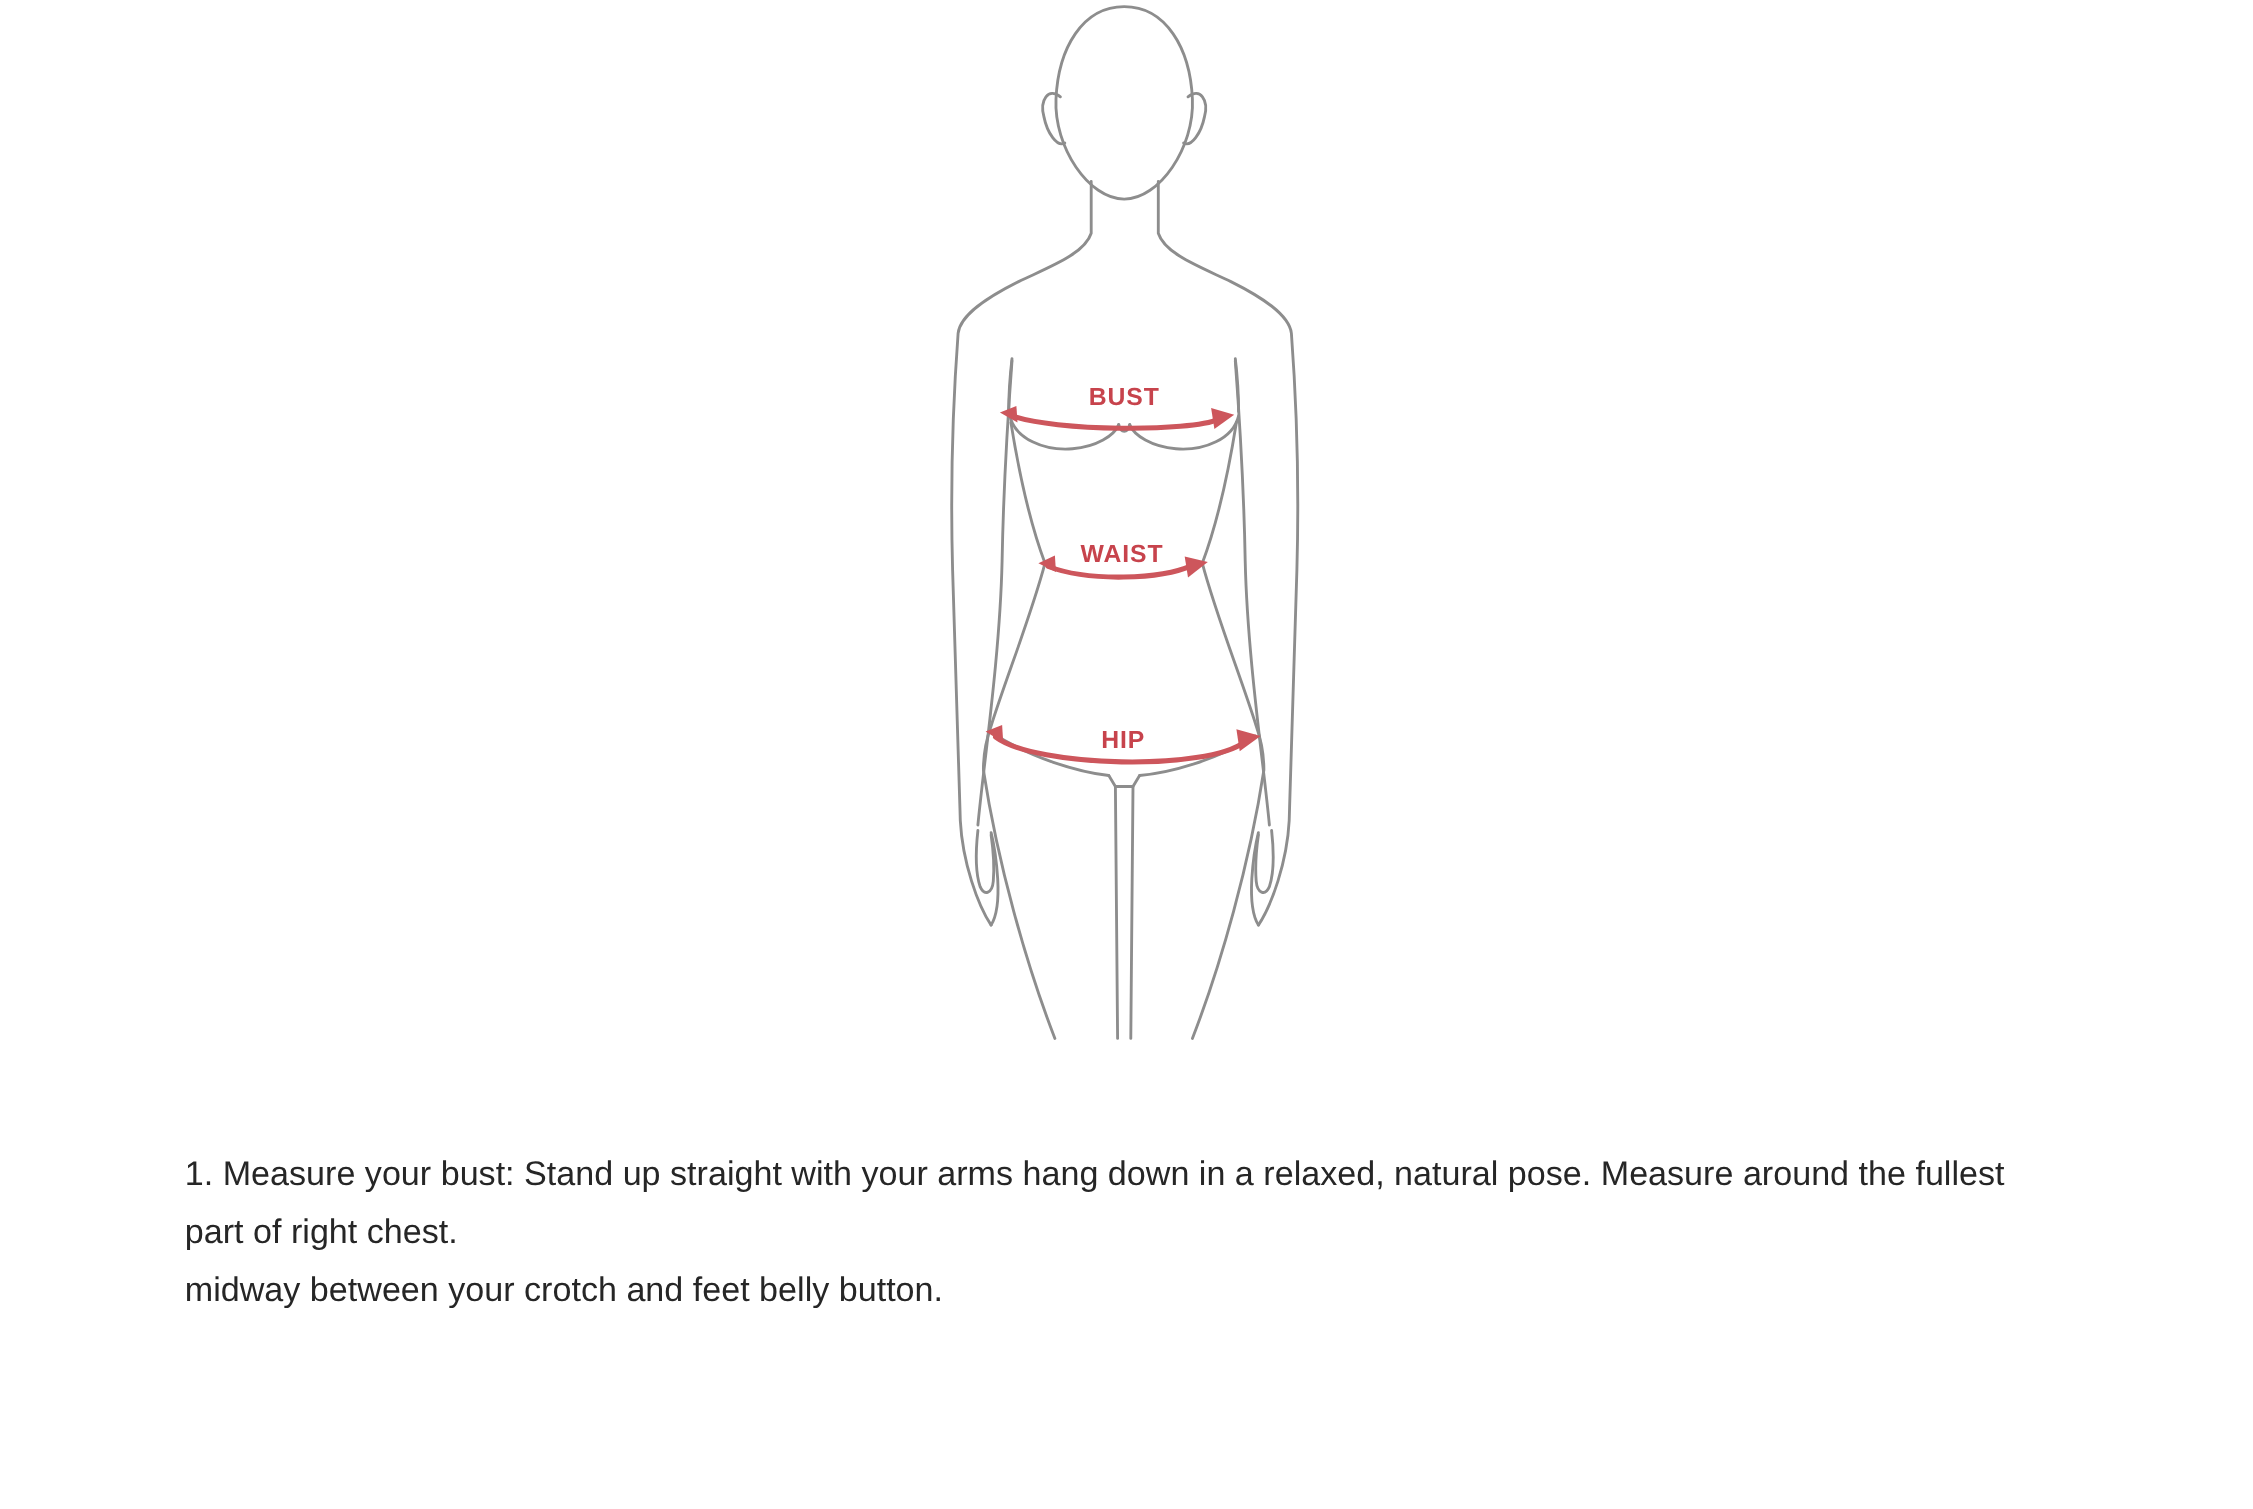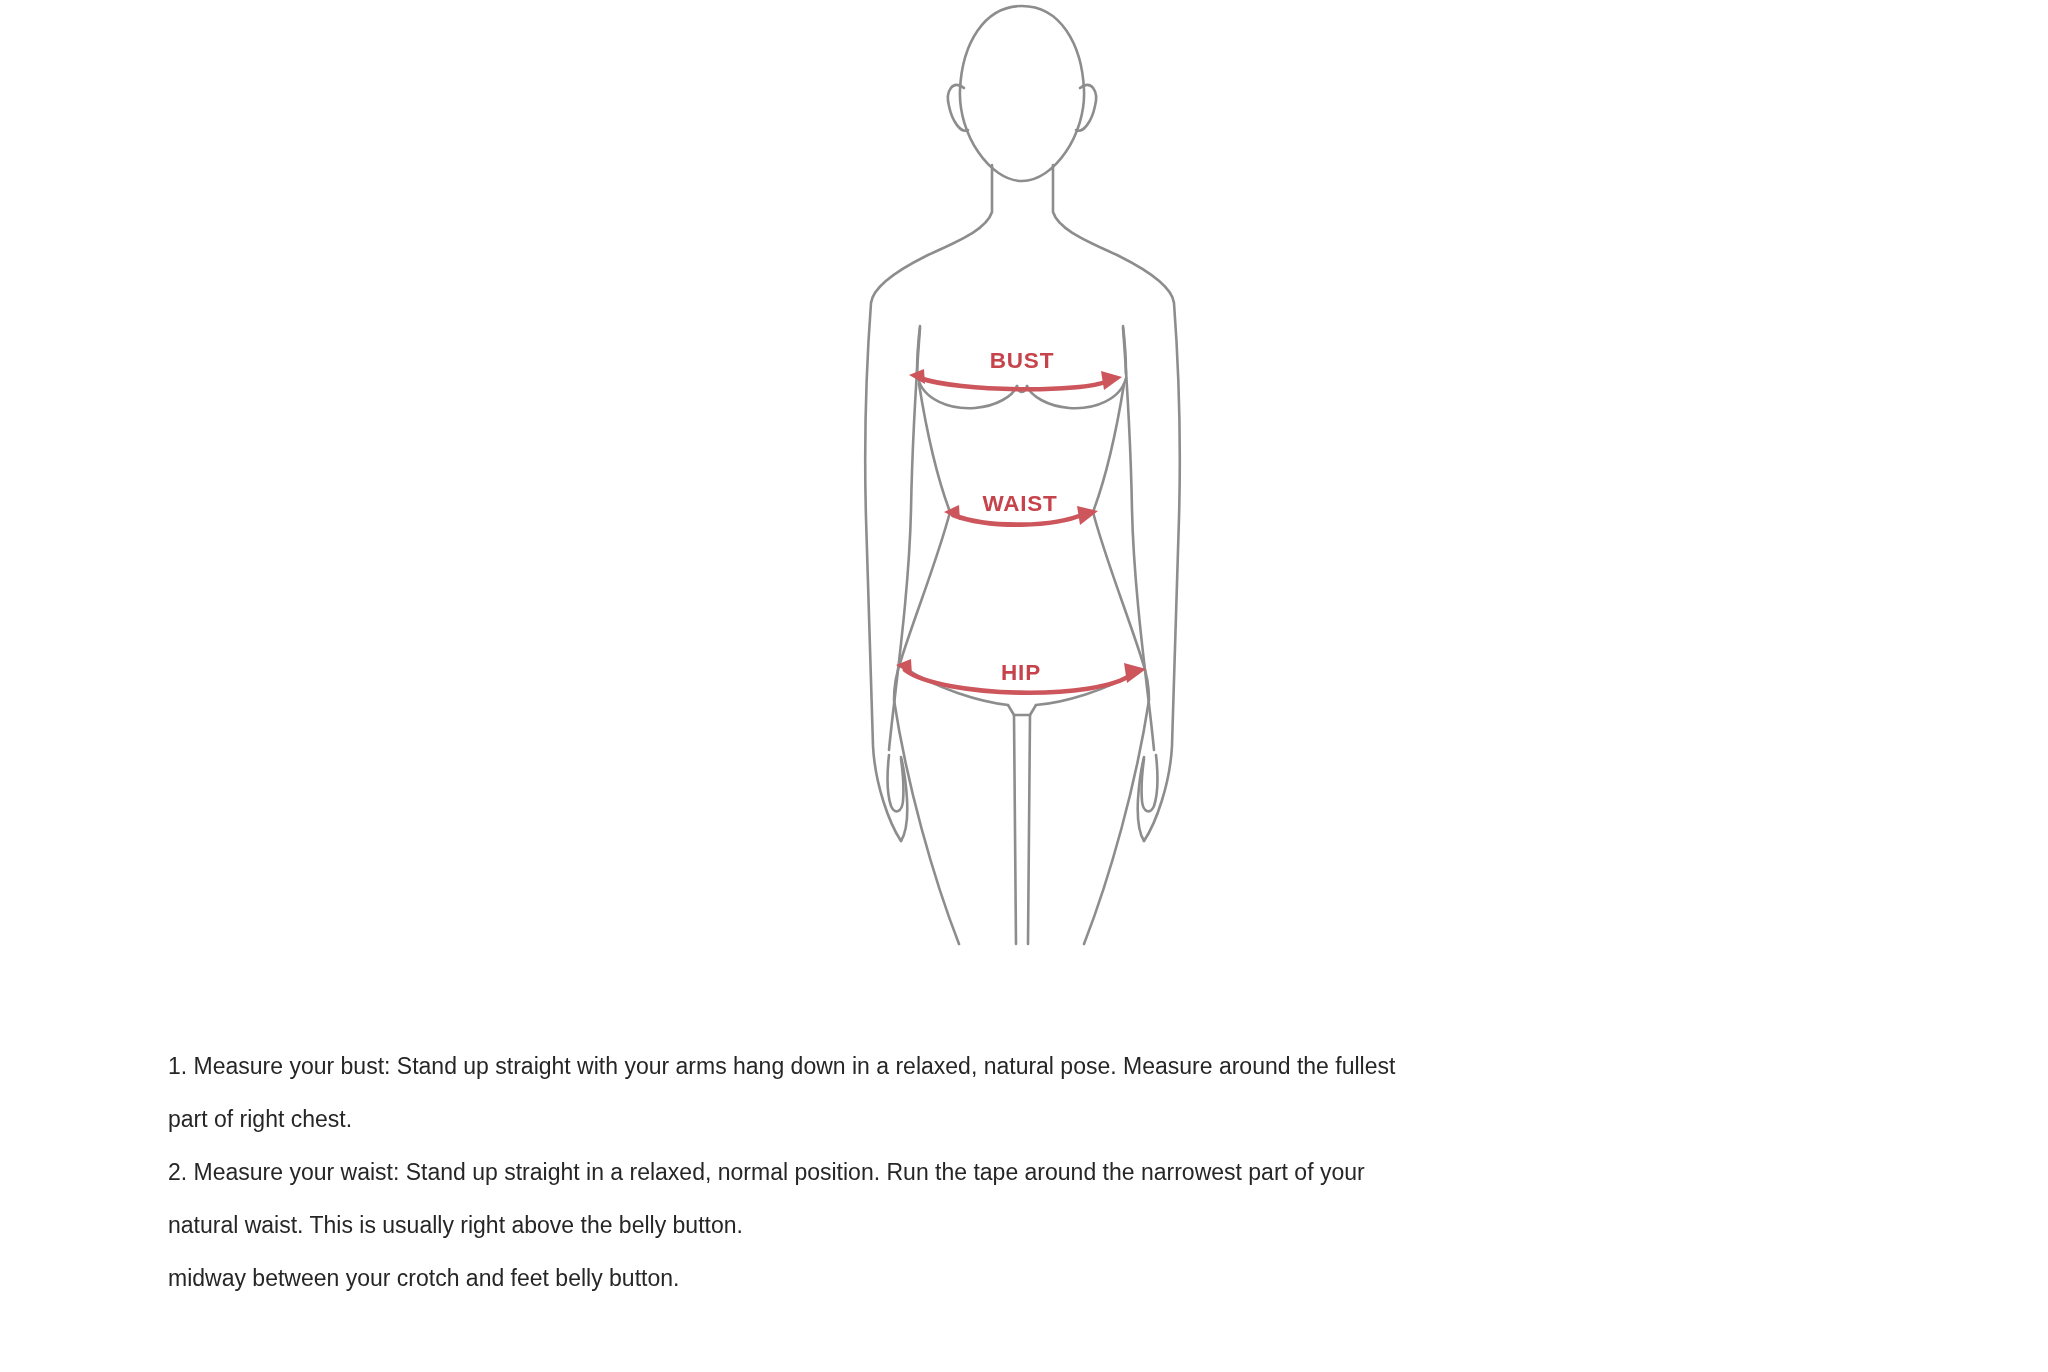--- a/index.html
+++ b/index.html
@@ -48,21 +48,21 @@
     font-weight:bold;
     font-size:22.5px;
     letter-spacing:0.8px;
   }
   .instructions{
     position:absolute;
     left:168px;
     top:1040px;
     width:1815px;
     color:var(--ink);
-    font-size:23px;
+    font-size:31px;
     line-height:53px;
     font-weight:400;
   }
   .instructions p{margin:0;}
   .ln{display:block;white-space:nowrap;}
 </style>
 </head>
 <body>
 
 <div class="page">
@@ -116,21 +116,17 @@
     <text class="red-label" x="1020" y="511" text-anchor="middle">WAIST</text>
     <text class="red-label" x="1021" y="680" text-anchor="middle">HIP</text>
   </svg>
 
   <div class="instructions">
     <p>
       <span class="ln">1. Measure your bust: Stand up straight with your arms hang down in a relaxed, natural pose. Measure around the fullest</span>
       <span class="ln">part of right chest.</span>
     </p>
     <p>
-      <span class="ln">2. Measure your waist: Stand up straight in a relaxed, normal position. Run the tape around the narrowest part of your</span>
-      <span class="ln">natural waist. This is usually right above the belly button.</span>
-    </p>
-    <p>
       <span class="ln">midway between your crotch and feet belly button.</span>
     </p>
   </div>
 
 </div>
 
 </body></html>

